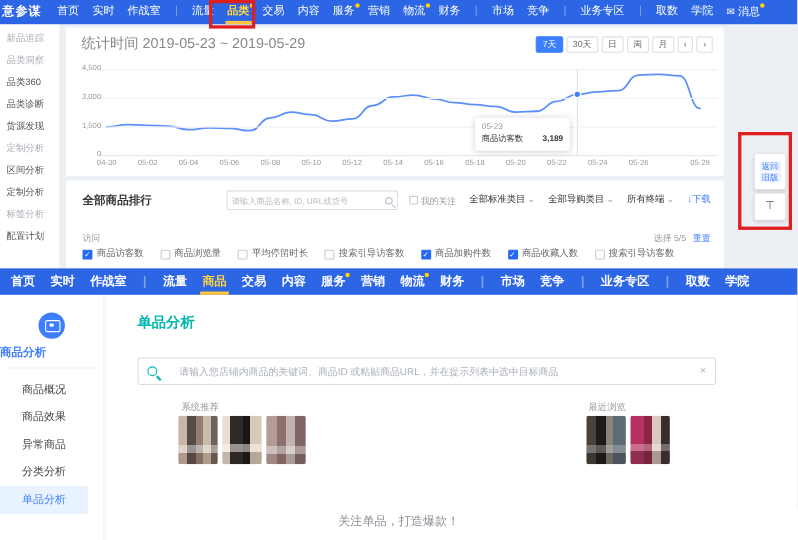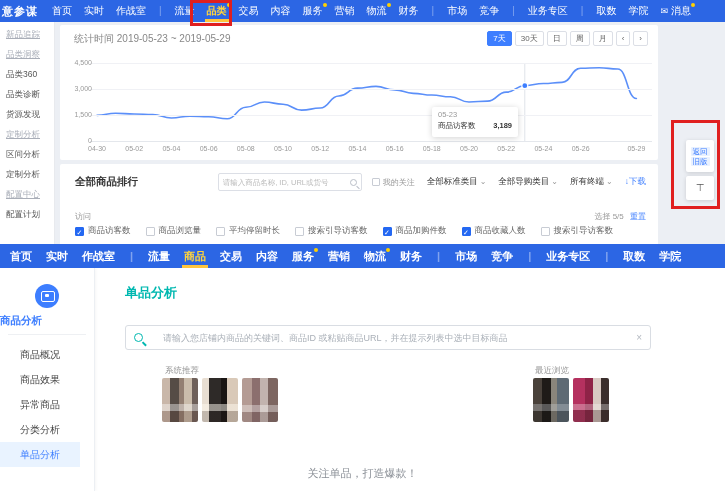--- a/index.html
+++ b/index.html
@@ -24,30 +24,30 @@
   .tnav-item.msg::before { content:"✉"; font-size:9px; margin-right:3px; }
 
   
   .top-shot { position:absolute; left:0; top:0; width:725px; height:244px;
               overflow:hidden; background:#eceff4; }
   .tside { position:absolute; left:0; top:22px; width:55px; height:222px;
            background:#fff; border-right:1px solid #e8eaee; }
   .tside-items { padding-top:2px; }
   .tside-item { font-size:8.5px; color:#555; line-height:20px; padding-left:6px;
                 white-space:nowrap; cursor:pointer; }
-  .tside-item.muted { color:#a9aeb8;text-decoration:underline; }
+  .tside-item.muted { color:#a9aeb8; }
 
   .tmain { position:absolute; left:55px; top:22px; right:0; height:222px; }
 
   
   .chart-card { position:absolute; left:5px; top:3px; right:67px; height:135px;
                 background:#fff; border-radius:2px; }
   .card-head { display:flex; justify-content:space-between; align-items:center;
                padding:6px 10px 0 14px; }
-  .stat-time { font-size:10px; color:#888; }
+  .stat-time { font-size:13px; color:#888; }
   .period-group { display:flex; gap:3px; }
   .pbtn { font-size:8px; color:#666; border:1px solid #dcdfe6; border-radius:2px;
           background:#fff; padding:0 5px; height:15px; line-height:13px; cursor:pointer; }
   .pbtn.selected { background:#3d7eff; border-color:#3d7eff; color:#fff; }
 
   .plot { position:absolute; left:10px; top:30px; width:586px; height:100px; }
   .gridline { position:absolute; left:20px; width:562px; height:1px; background:#f0f1f5; }
   .gridline.zero { background:#e4e7ec; }
   .ylab { position:absolute; left:0; width:22px; text-align:right; font-size:7px; color:#999; }
   .xlab { position:absolute; width:30px; text-align:center; font-size:7px; color:#999; top:90px; }
@@ -59,21 +59,21 @@
   .tooltip .tt-date { font-size:7.5px; color:#999; }
   .tooltip .tt-row { display:flex; justify-content:space-between; font-size:7.5px;
              color:#333; margin-top:2px; }
   .tooltip .tt-val { font-weight:bold; }
 
   
   .rank-card { position:absolute; left:5px; top:142px; right:67px; height:102px;
                background:#fff; border-radius:2px; }
   .rank-head { display:flex; align-items:center; padding:9px 12px 0 15px; }
   .rank-title { font-size:10.5px; font-weight:bold; color:#333; }
-  .rank-search { margin-left:auto; width:144px; height:18px; border:1px solid #dcdfe6;
+  .rank-search { margin-left:auto; width:156px; height:18px; border:1px solid #dcdfe6;
                  border-radius:2px; display:flex; align-items:center; padding:0 4px; }
   .rank-search input { border:none; outline:none; flex:1; font-size:7.5px; color:#333;
                  min-width:0; font-family:inherit; }
   .rank-search input::placeholder { color:#bbb; }
   .icon-search-sm { width:7px; height:7px; border:1px solid #b9bec7; border-radius:50%;
                  position:relative; flex:none; }
   .icon-search-sm::after { content:""; position:absolute; width:4px; height:1px;
                  background:#b9bec7; transform:rotate(45deg); left:5px; top:7px; }
   .follow { display:flex; align-items:center; gap:3px; margin-left:10px;
             font-size:8px; color:#999; cursor:pointer; }
@@ -211,21 +211,21 @@
     <div class="tside-items">
 
     <div class="tside-item muted">新品追踪</div>
         <div class="tside-item muted">品类洞察</div>
         <div class="tside-item">品类360</div>
         <div class="tside-item">品类诊断</div>
         <div class="tside-item">货源发现</div>
         <div class="tside-item muted">定制分析</div>
         <div class="tside-item">区间分析</div>
         <div class="tside-item">定制分析</div>
-        <div class="tside-item muted">配置中心</div>
+        <div class="tside-item muted">标签分析</div>
         <div class="tside-item">配置计划</div>
       </div>
   </div>
 
   <div class="tmain">
 
     <div class="chart-card">
       <div class="card-head">
         <span class="stat-time">统计时间 2019-05-23 ~ 2019-05-29</span>
         <div class="period-group">

